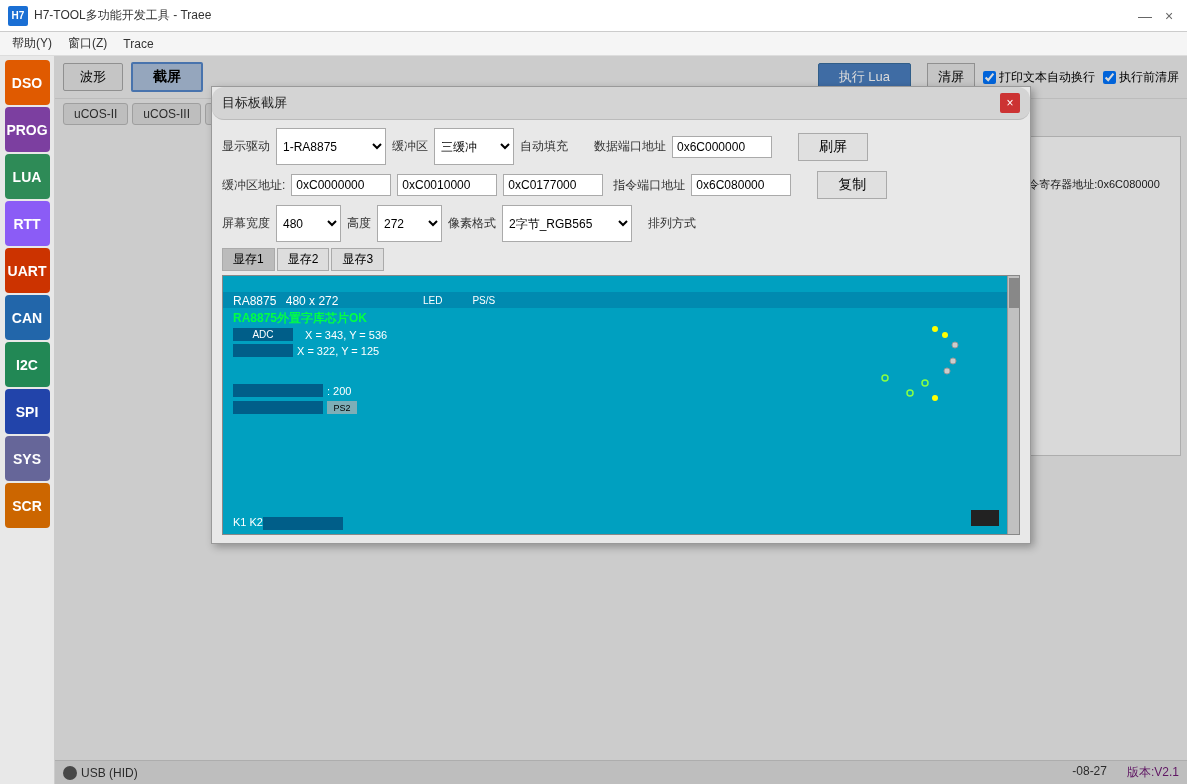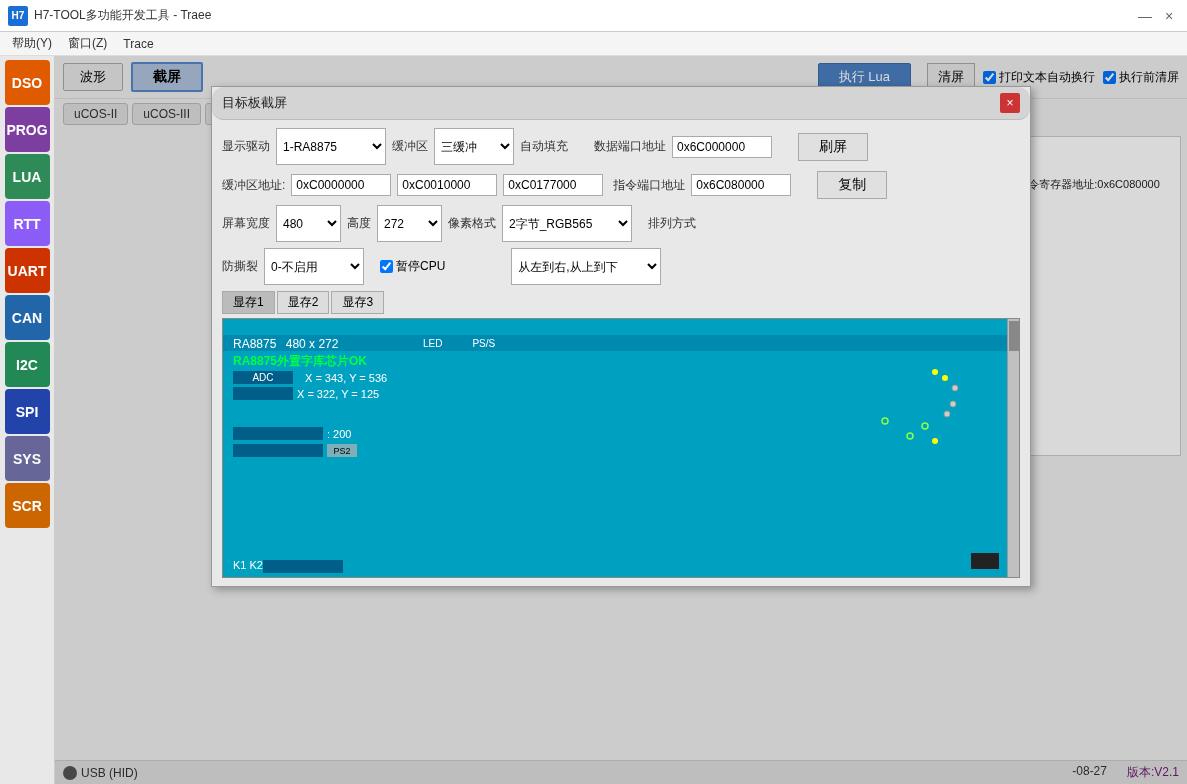--- a/index.html
+++ b/index.html
@@ -429,33 +429,20 @@
             <select class="form-select" style="width:65px;">
               <option>272</option>
             </select>
             <span class="form-label">像素格式</span>
             <select class="form-select" style="width:130px;">
               <option>2字节_RGB565</option>
             </select>
             <span class="form-label" style="margin-left:10px;">排列方式</span>
           </div>
 
-          <div class="form-row">
-            <span class="form-label">防撕裂</span>
-            <select class="form-select" style="width:100px;">
-              <option>0-不启用</option>
-            </select>
-            <label class="checkbox-label" style="margin-left:10px;">
-              <input type="checkbox" checked="" style="">
-              <span>暂停CPU</span>
-            </label>
-            <select class="form-select" style="width:150px; margin-left:60px;">
-              <option>从左到右,从上到下</option>
-            </select>
-          </div>
 
           <div id="preview-tabs">
             <div class="preview-tab active">显存1</div>
             <div class="preview-tab">显存2</div>
             <div class="preview-tab">显存3</div>
           </div>
 
           <div id="screen-preview">
 
             <div style="position:absolute; top:16px; left:0; width:100%; height:16px; background:#008ab0; display:flex; align-items:center; padding-left:200px; gap:30px;">

